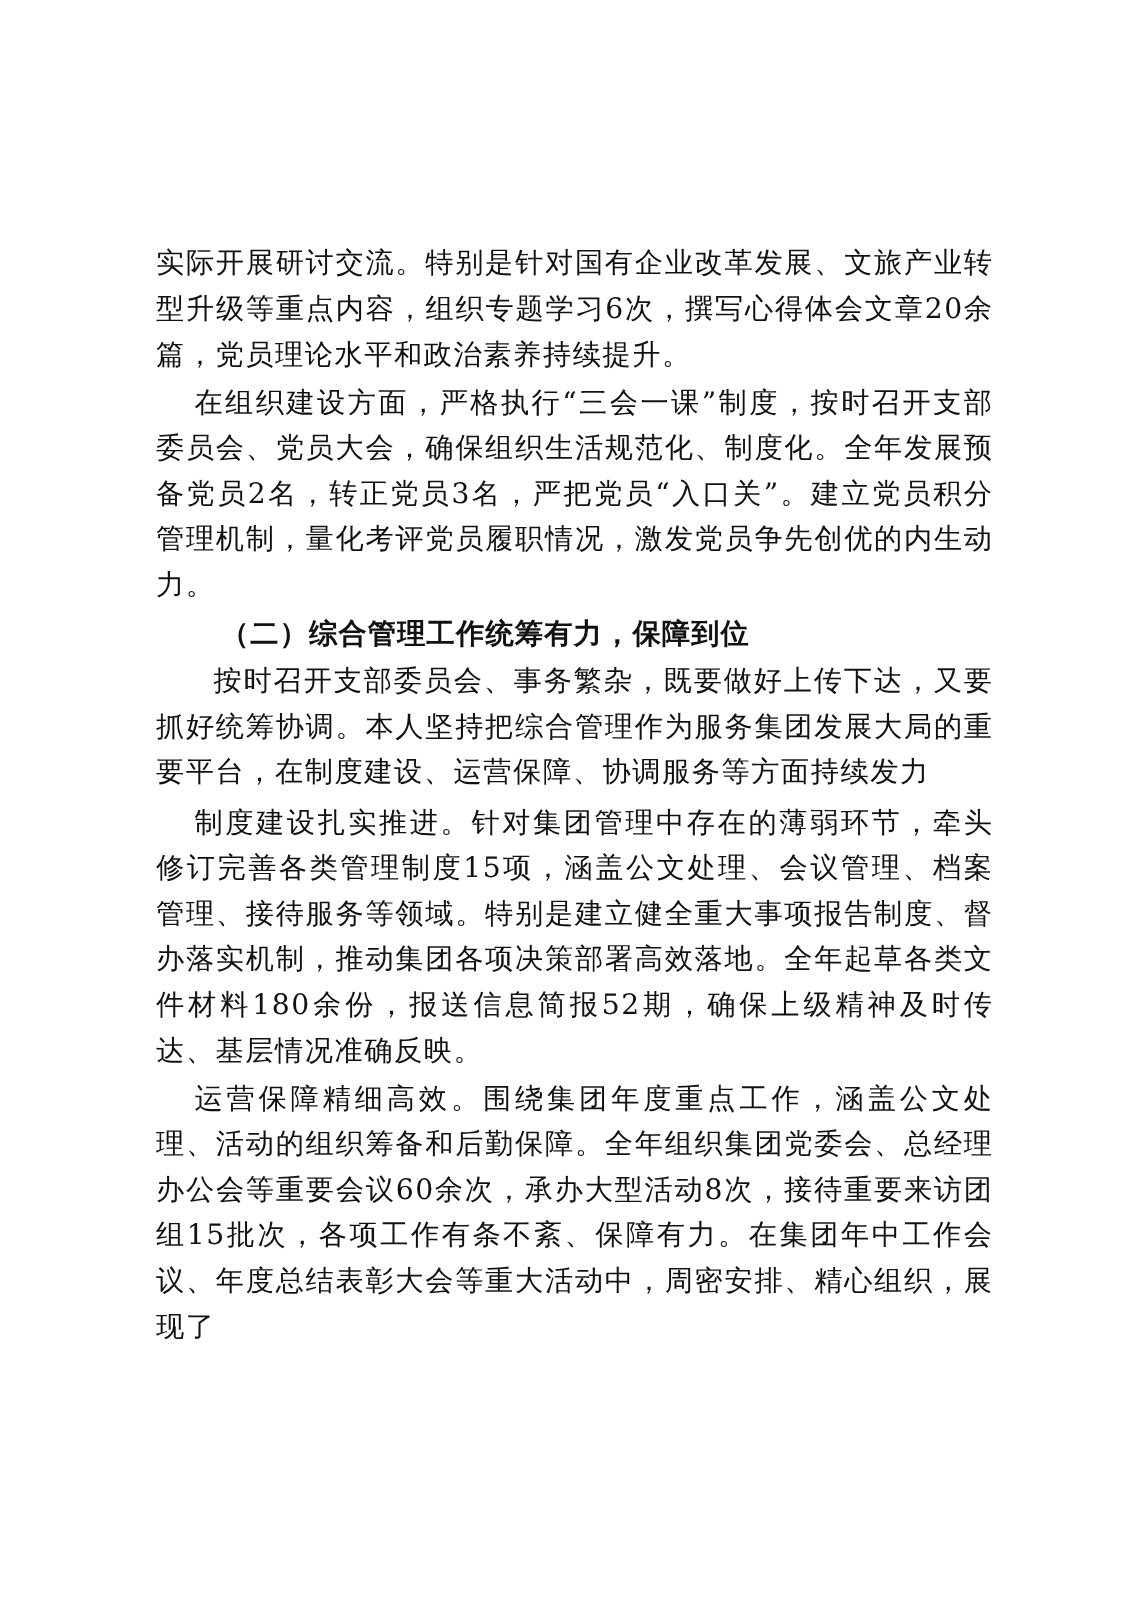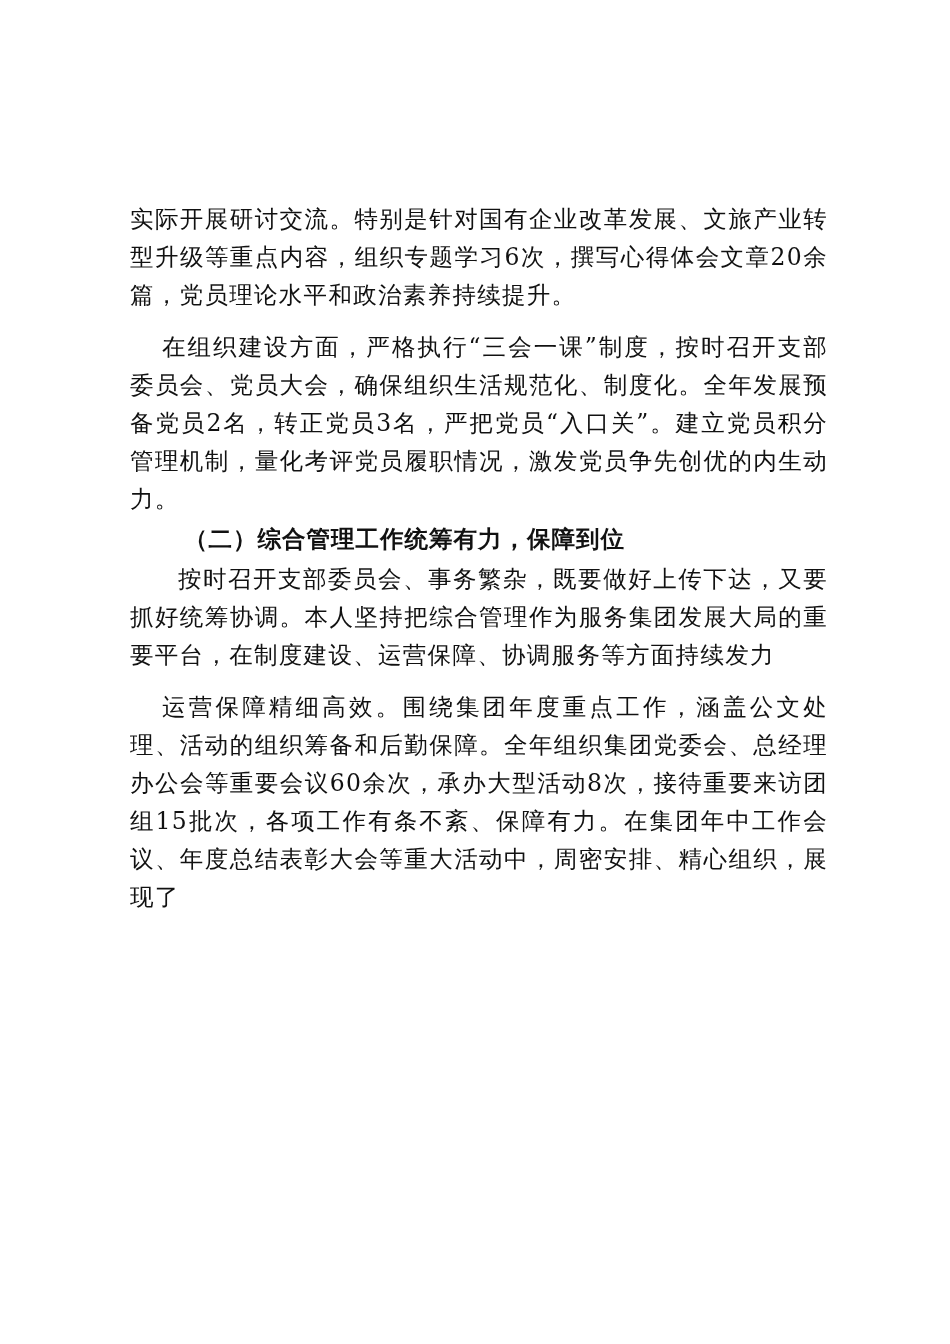--- a/index.html
+++ b/index.html
@@ -26,35 +26,36 @@
     font-size: 23.5px;
     line-height: 38px;
     text-align: justify;
     text-align-last: left;
     word-break: break-all;
     letter-spacing: 1.3px;
   }
   .indent-2 { text-indent: 32px; }
   .indent-heading { text-indent: 54px; }
   .indent-1b { text-indent: 48px; }
-  .gap-top { margin-top: 14px; }
+  .gap-top { margin-top: 2px; }
   .gap-small { margin-top: 4px; }
   .heading {
     font-weight: bold;
-    font-family: Liberation Mono, monospace;
+    font-family: Liberation Serif, serif;
     letter-spacing: 1px;
   }
 </style>
 </head>
 <body>
 
 <div class="page">
   <p class="para">实际开展研讨交流。特别是针对国有企业改革发展、文旅产业转型升级等重点内容，组织专题学习6次，撰写心得体会文章20余篇，党员理论水平和政治素养持续提升。</p>
 
   <p class="para indent-2 gap-top">在组织建设方面，严格执行“三会一课”制度，按时召开支部委员会、党员大会，确保组织生活规范化、制度化。全年发展预备党员2名，转正党员3名，严把党员“入口关”。建立党员积分管理机制，量化考评党员履职情况，激发党员争先创优的内生动力。</p>
 
   <p class="para heading indent-heading gap-small">（二）综合管理工作统筹有力，保障到位</p>
 
   <p class="para indent-1b">按时召开支部委员会、事务繁杂，既要做好上传下达，又要抓好统筹协调。本人坚持把综合管理作为服务集团发展大局的重要平台，在制度建设、运营保障、协调服务等方面持续发力</p>
 
+  <p class="para indent-2 gap-small">制度建设扎实推进。针对集团管理中存在的薄弱环节，牵头修订完善各类管理制度15项，涵盖公文处理、会议管理、档案管理、接待服务等领域。特别是建立健全重大事项报告制度、督办落实机制，推动集团各项决策部署高效落地。全年起草各类文件材料180余份，报送信息简报52期，确保上级精神及时传达、基层情况准确反映。</p>
 
   <p class="para indent-2 gap-top">运营保障精细高效。围绕集团年度重点工作，涵盖公文处理、活动的组织筹备和后勤保障。全年组织集团党委会、总经理办公会等重要会议60余次，承办大型活动8次，接待重要来访团组15批次，各项工作有条不紊、保障有力。在集团年中工作会议、年度总结表彰大会等重大活动中，周密安排、精心组织，展现了</p>
 </div>
 
 </body></html>

